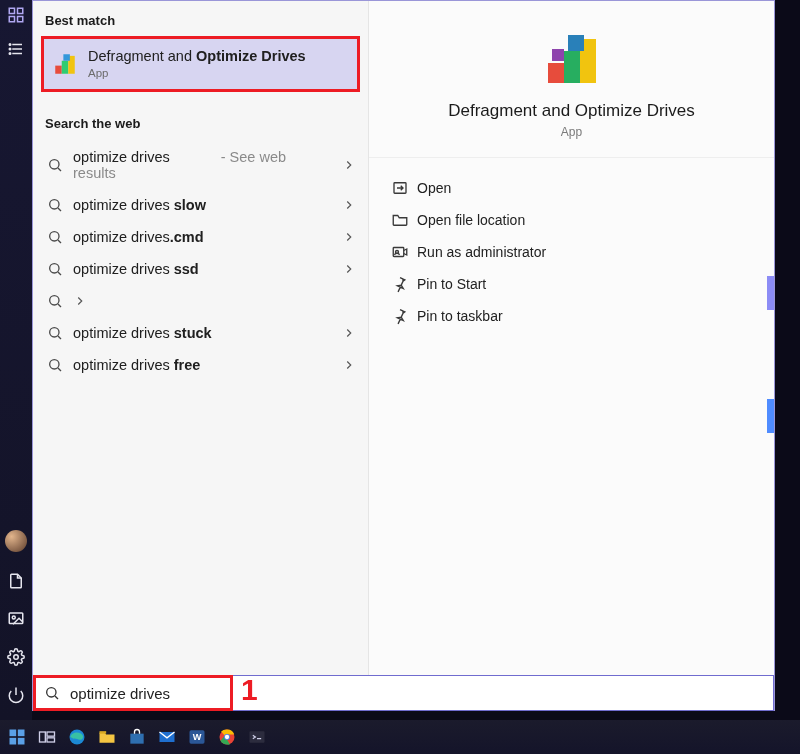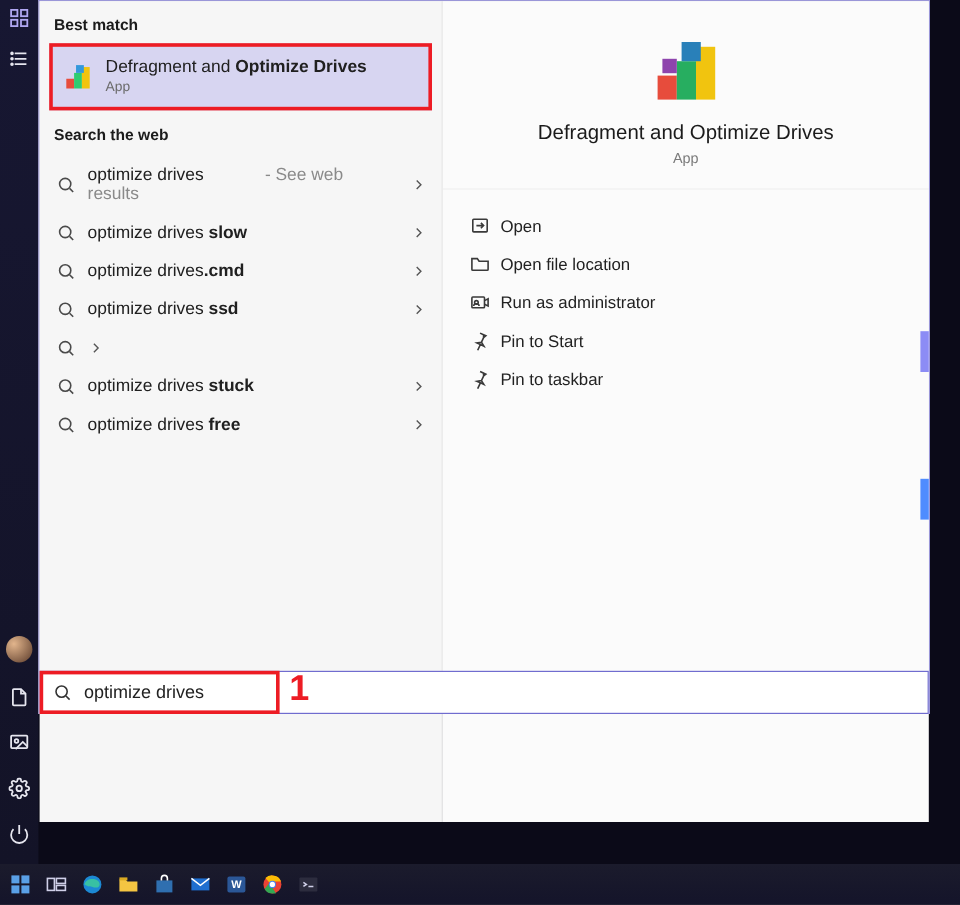--- a/index.html
+++ b/index.html
@@ -34,21 +34,21 @@
   .avatar-circle {
     width: 22px; height: 22px; border-radius: 50%;
     background: radial-gradient(circle at 30% 30%, #e2b58c, #5a3a2a);
   }
 
   
   .search-panel {
     position: absolute;
     left: 32px; top: 0;
     width: 743px;
-    height: 595px;
+    height: 711px;
     background: #f7f7f7;
     border: 1px solid #9a96d8;
     border-bottom: none;
   }
 
   .results-col {
     position: absolute;
     left: 0; top: 0;
     width: 336px;
     height: 684px;
@@ -254,21 +254,21 @@
             </svg>
         </span>
         <div class="bm-text">
           <div class="bm-title"><span>Defragment and </span><span class="bold">Optimize Drives</span></div>
           <div class="bm-sub">App</div>
         </div>
       </div>
       <div class="bm-callout">2</div>
     </div>
 
-    <div class="section-label" style="margin-top:9px">Search the web</div>
+    <div class="section-label" style="margin-top:20px">Search the web</div>
 
     <div class="web-list">
 
       <div class="web-item">
         <span class="mag">
             <svg viewBox="0 0 24 24" fill="none" stroke="currentColor" stroke-width="2">
               <circle cx="11" cy="11" r="7"></circle>
               <line x1="21" y1="21" x2="16.5" y2="16.5"></line>
             </svg>
           </span>

